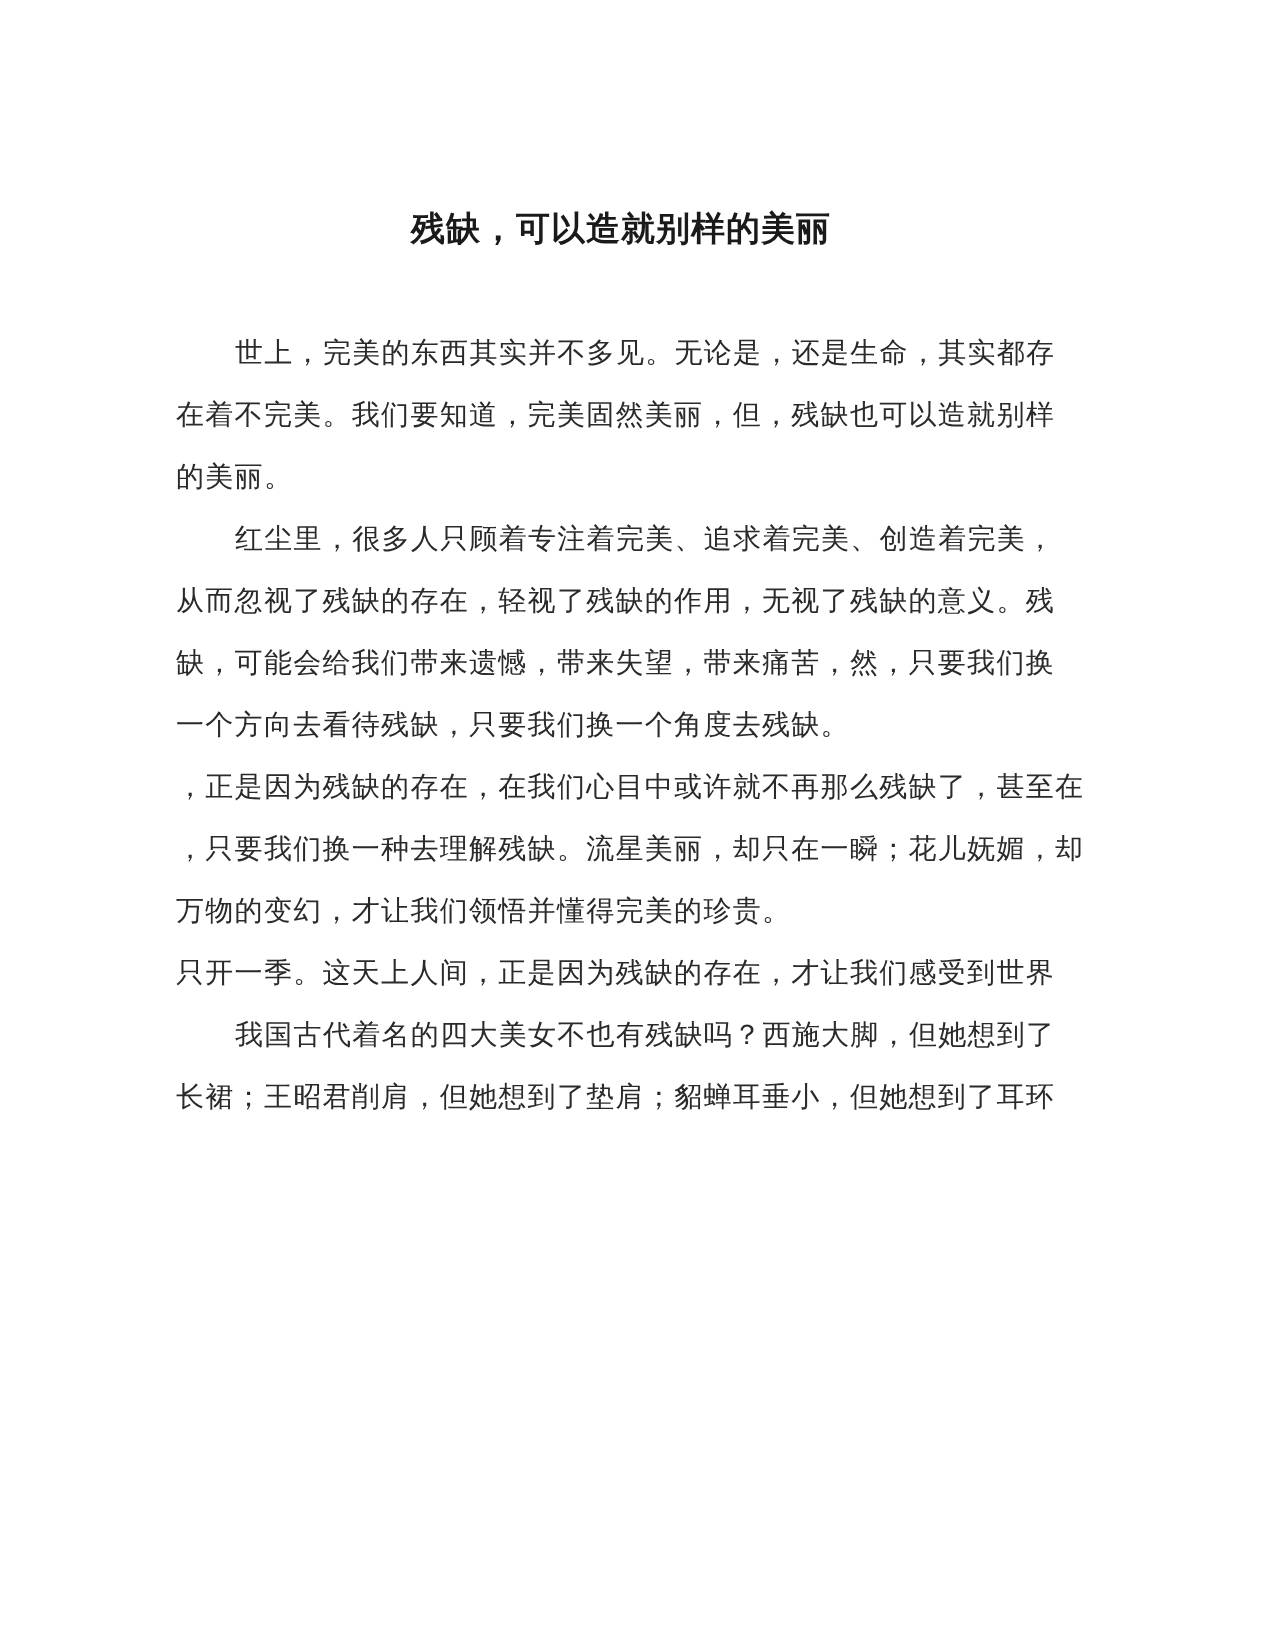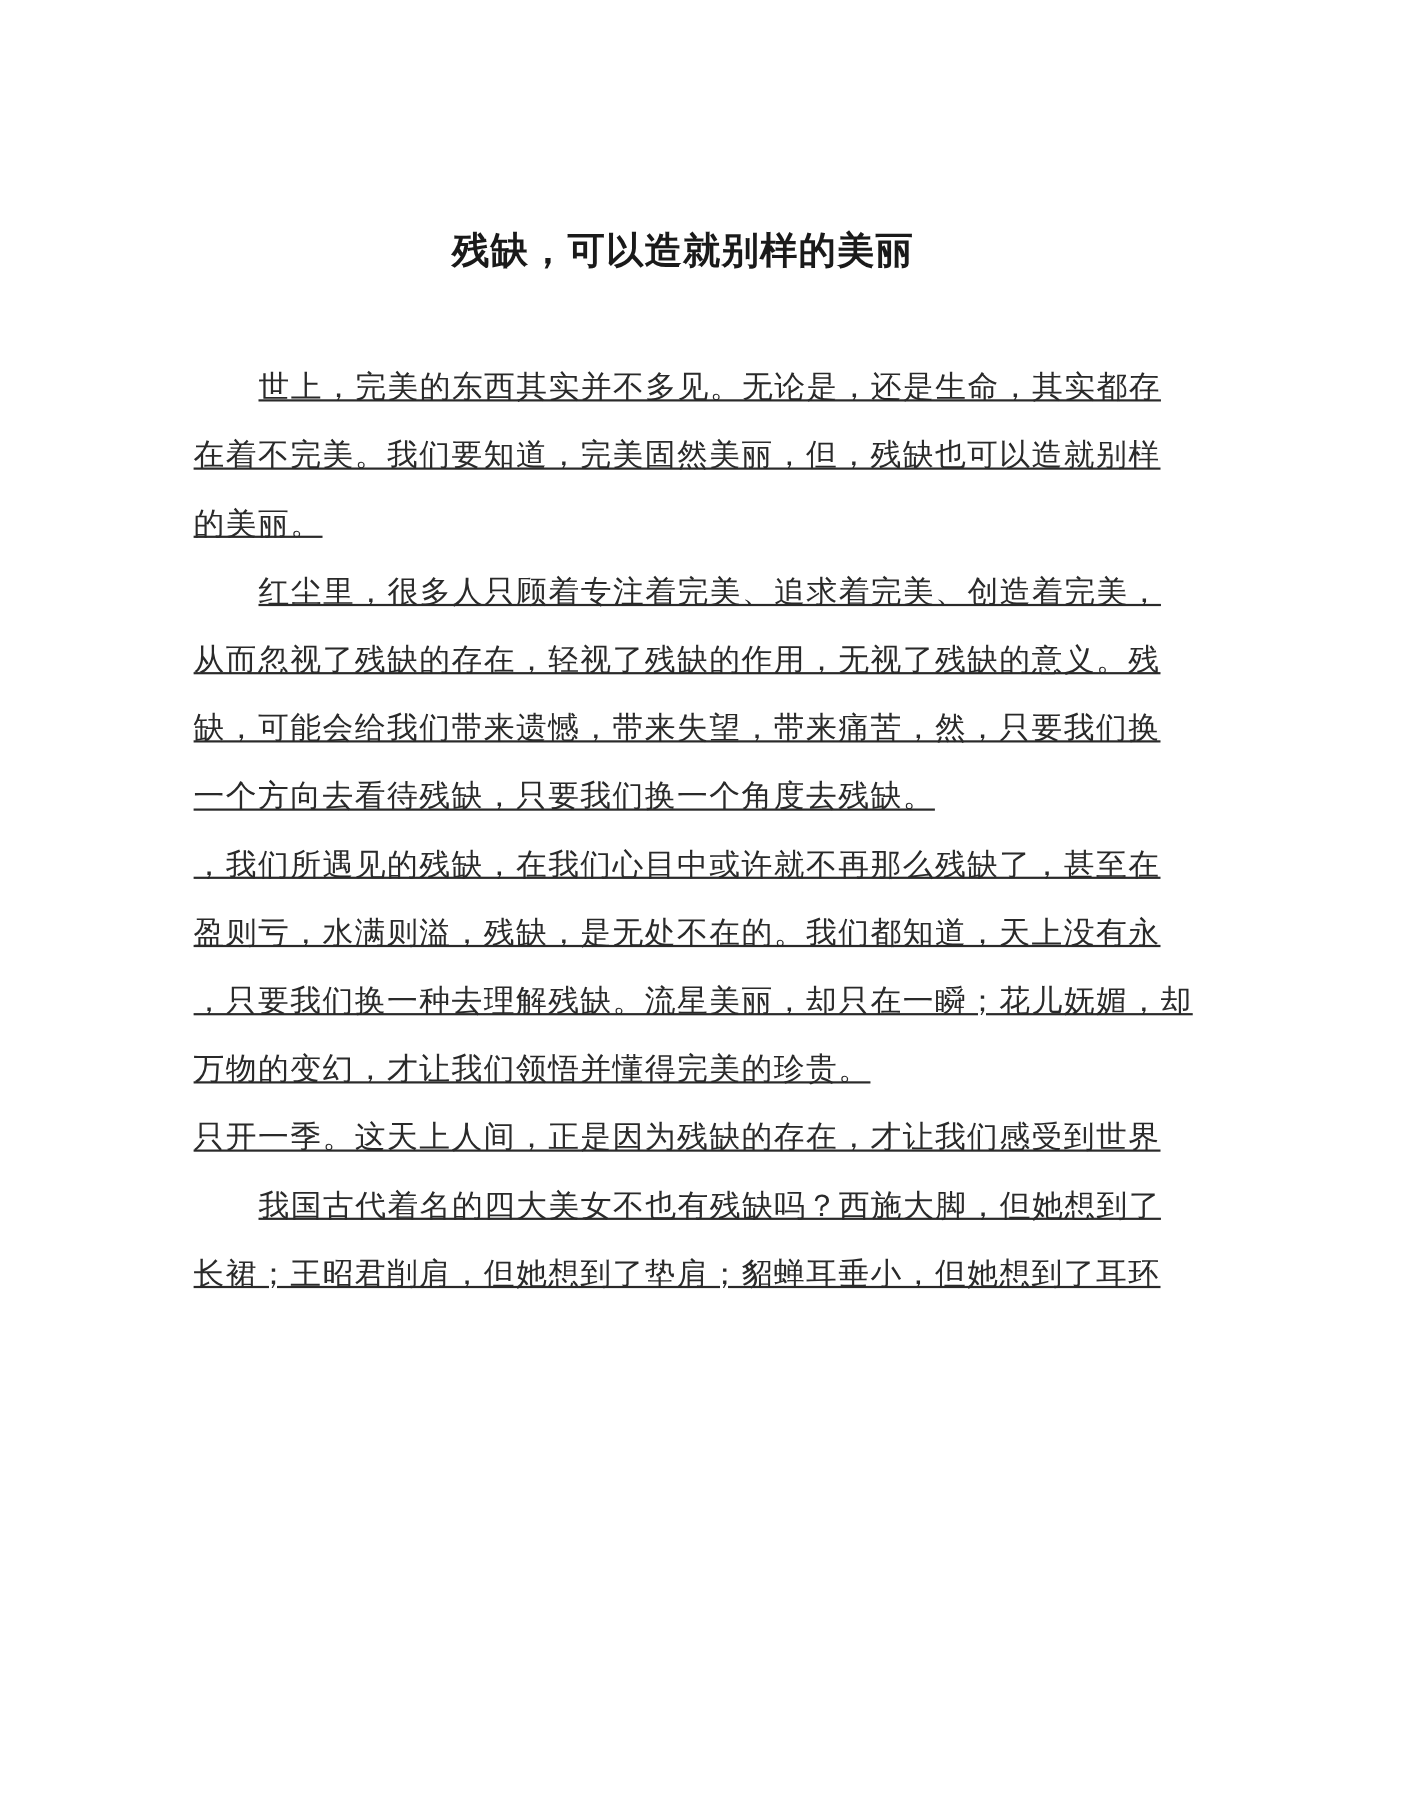--- a/index.html
+++ b/index.html
@@ -32,21 +32,20 @@
   .body-text {
     position: absolute;
     top: 322px;
     left: 176px;
     width: 1000px;
     color: #2a2a2a;
   }
   .para {
     margin: 0;
     padding: 0;
-    text-decoration: underline;
   }
   .line {
     height: 62px;
     line-height: 62px;
     font-size: 28px;
     letter-spacing: 1.3px;
     white-space: nowrap;
     font-family: "Liberation Serif", serif;
     font-weight: 400;
   }
@@ -70,25 +69,24 @@
     </div>
 
     <div class="para">
       <div class="line indent">红尘里，很多人只顾着专注着完美、追求着完美、创造着完美，</div>
       <div class="line">从而忽视了残缺的存在，轻视了残缺的作用，无视了残缺的意义。残</div>
       <div class="line">缺，可能会给我们带来遗憾，带来失望，带来痛苦，然，只要我们换</div>
       <div class="line">一个方向去看待残缺，只要我们换一个角度去残缺。</div>
     </div>
 
     <div class="para">
-      <div class="line">，我们所遇见的残缺，在我们心目中或许就不再那么残缺了，甚至在</div>
+      <div class="line">，正是因为残缺的存在，在我们心目中或许就不再那么残缺了，甚至在</div>
     </div>
 
     <div class="para">
-      <div class="line">盈则亏，水满则溢，残缺，是无处不在的。我们都知道，天上没有永</div>
       <div class="line">，只要我们换一种去理解残缺。流星美丽，却只在一瞬；花儿妩媚，却</div>
       <div class="line">万物的变幻，才让我们领悟并懂得完美的珍贵。</div>
       <div class="line">只开一季。这天上人间，正是因为残缺的存在，才让我们感受到世界</div>
     </div>
 
     <div class="para">
       <div class="line indent">我国古代着名的四大美女不也有残缺吗？西施大脚，但她想到了</div>
       <div class="line">长裙；王昭君削肩，但她想到了垫肩；貂蝉耳垂小，但她想到了耳环</div>
     </div>
 

